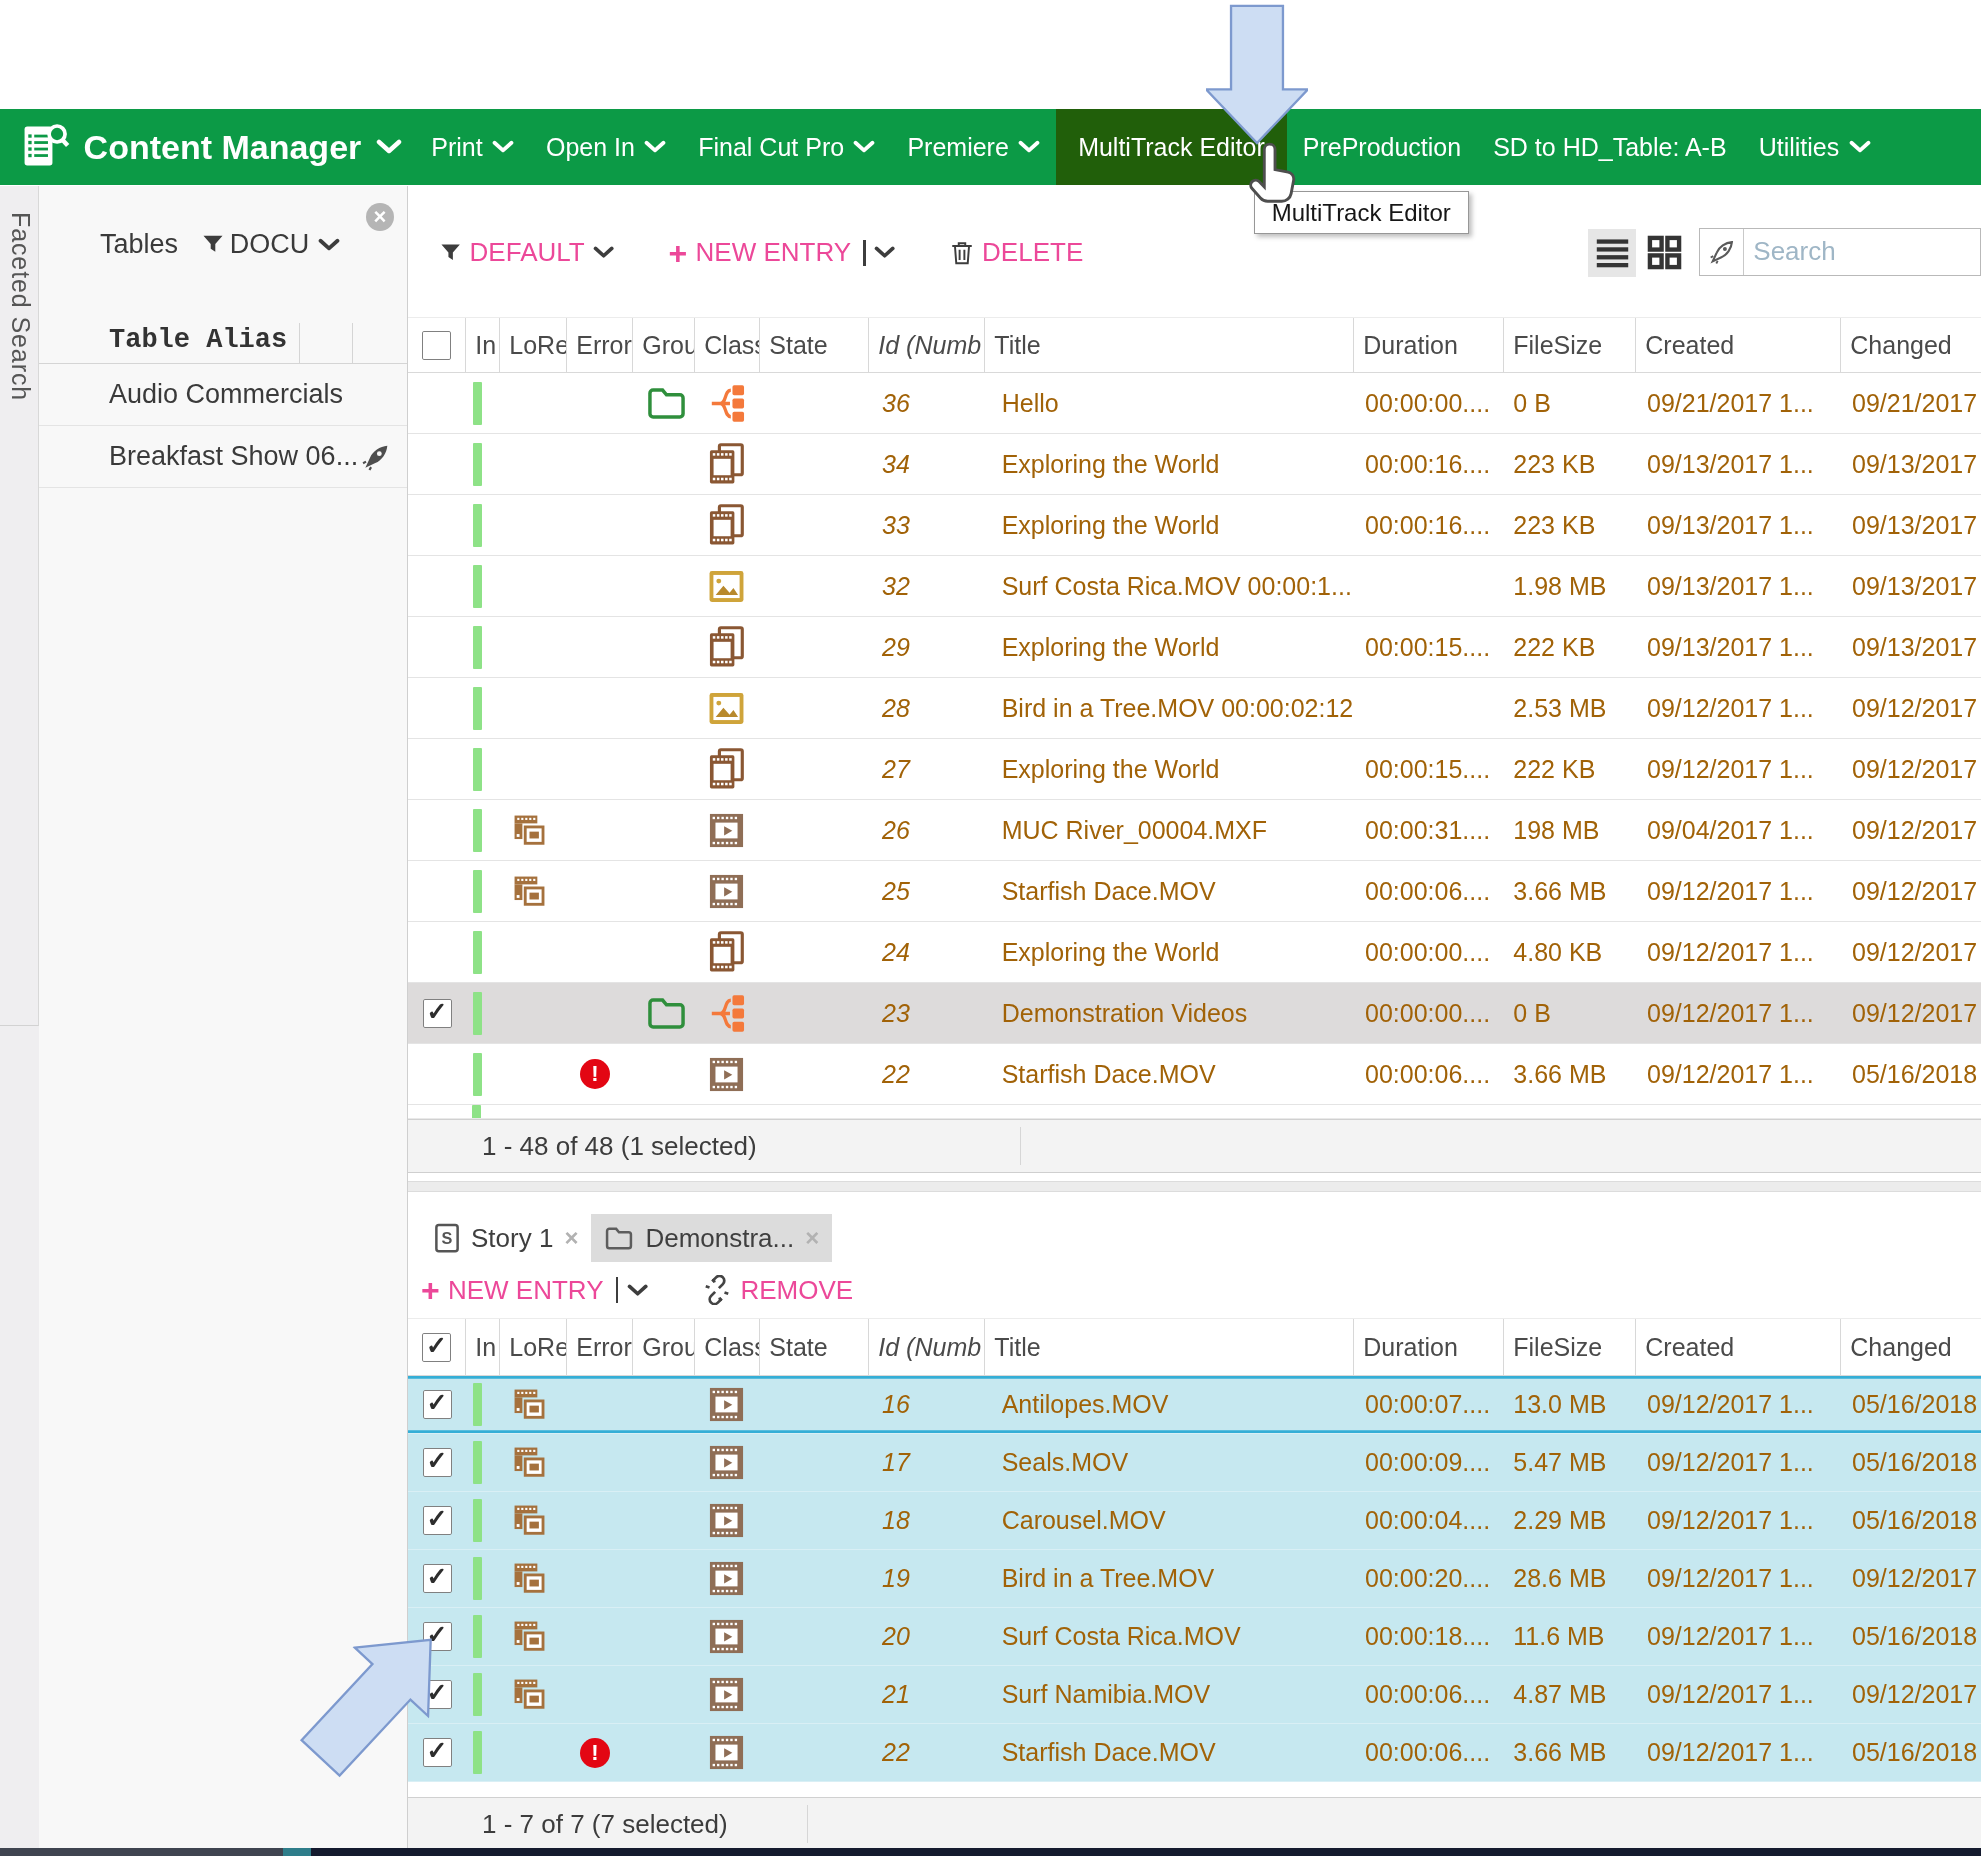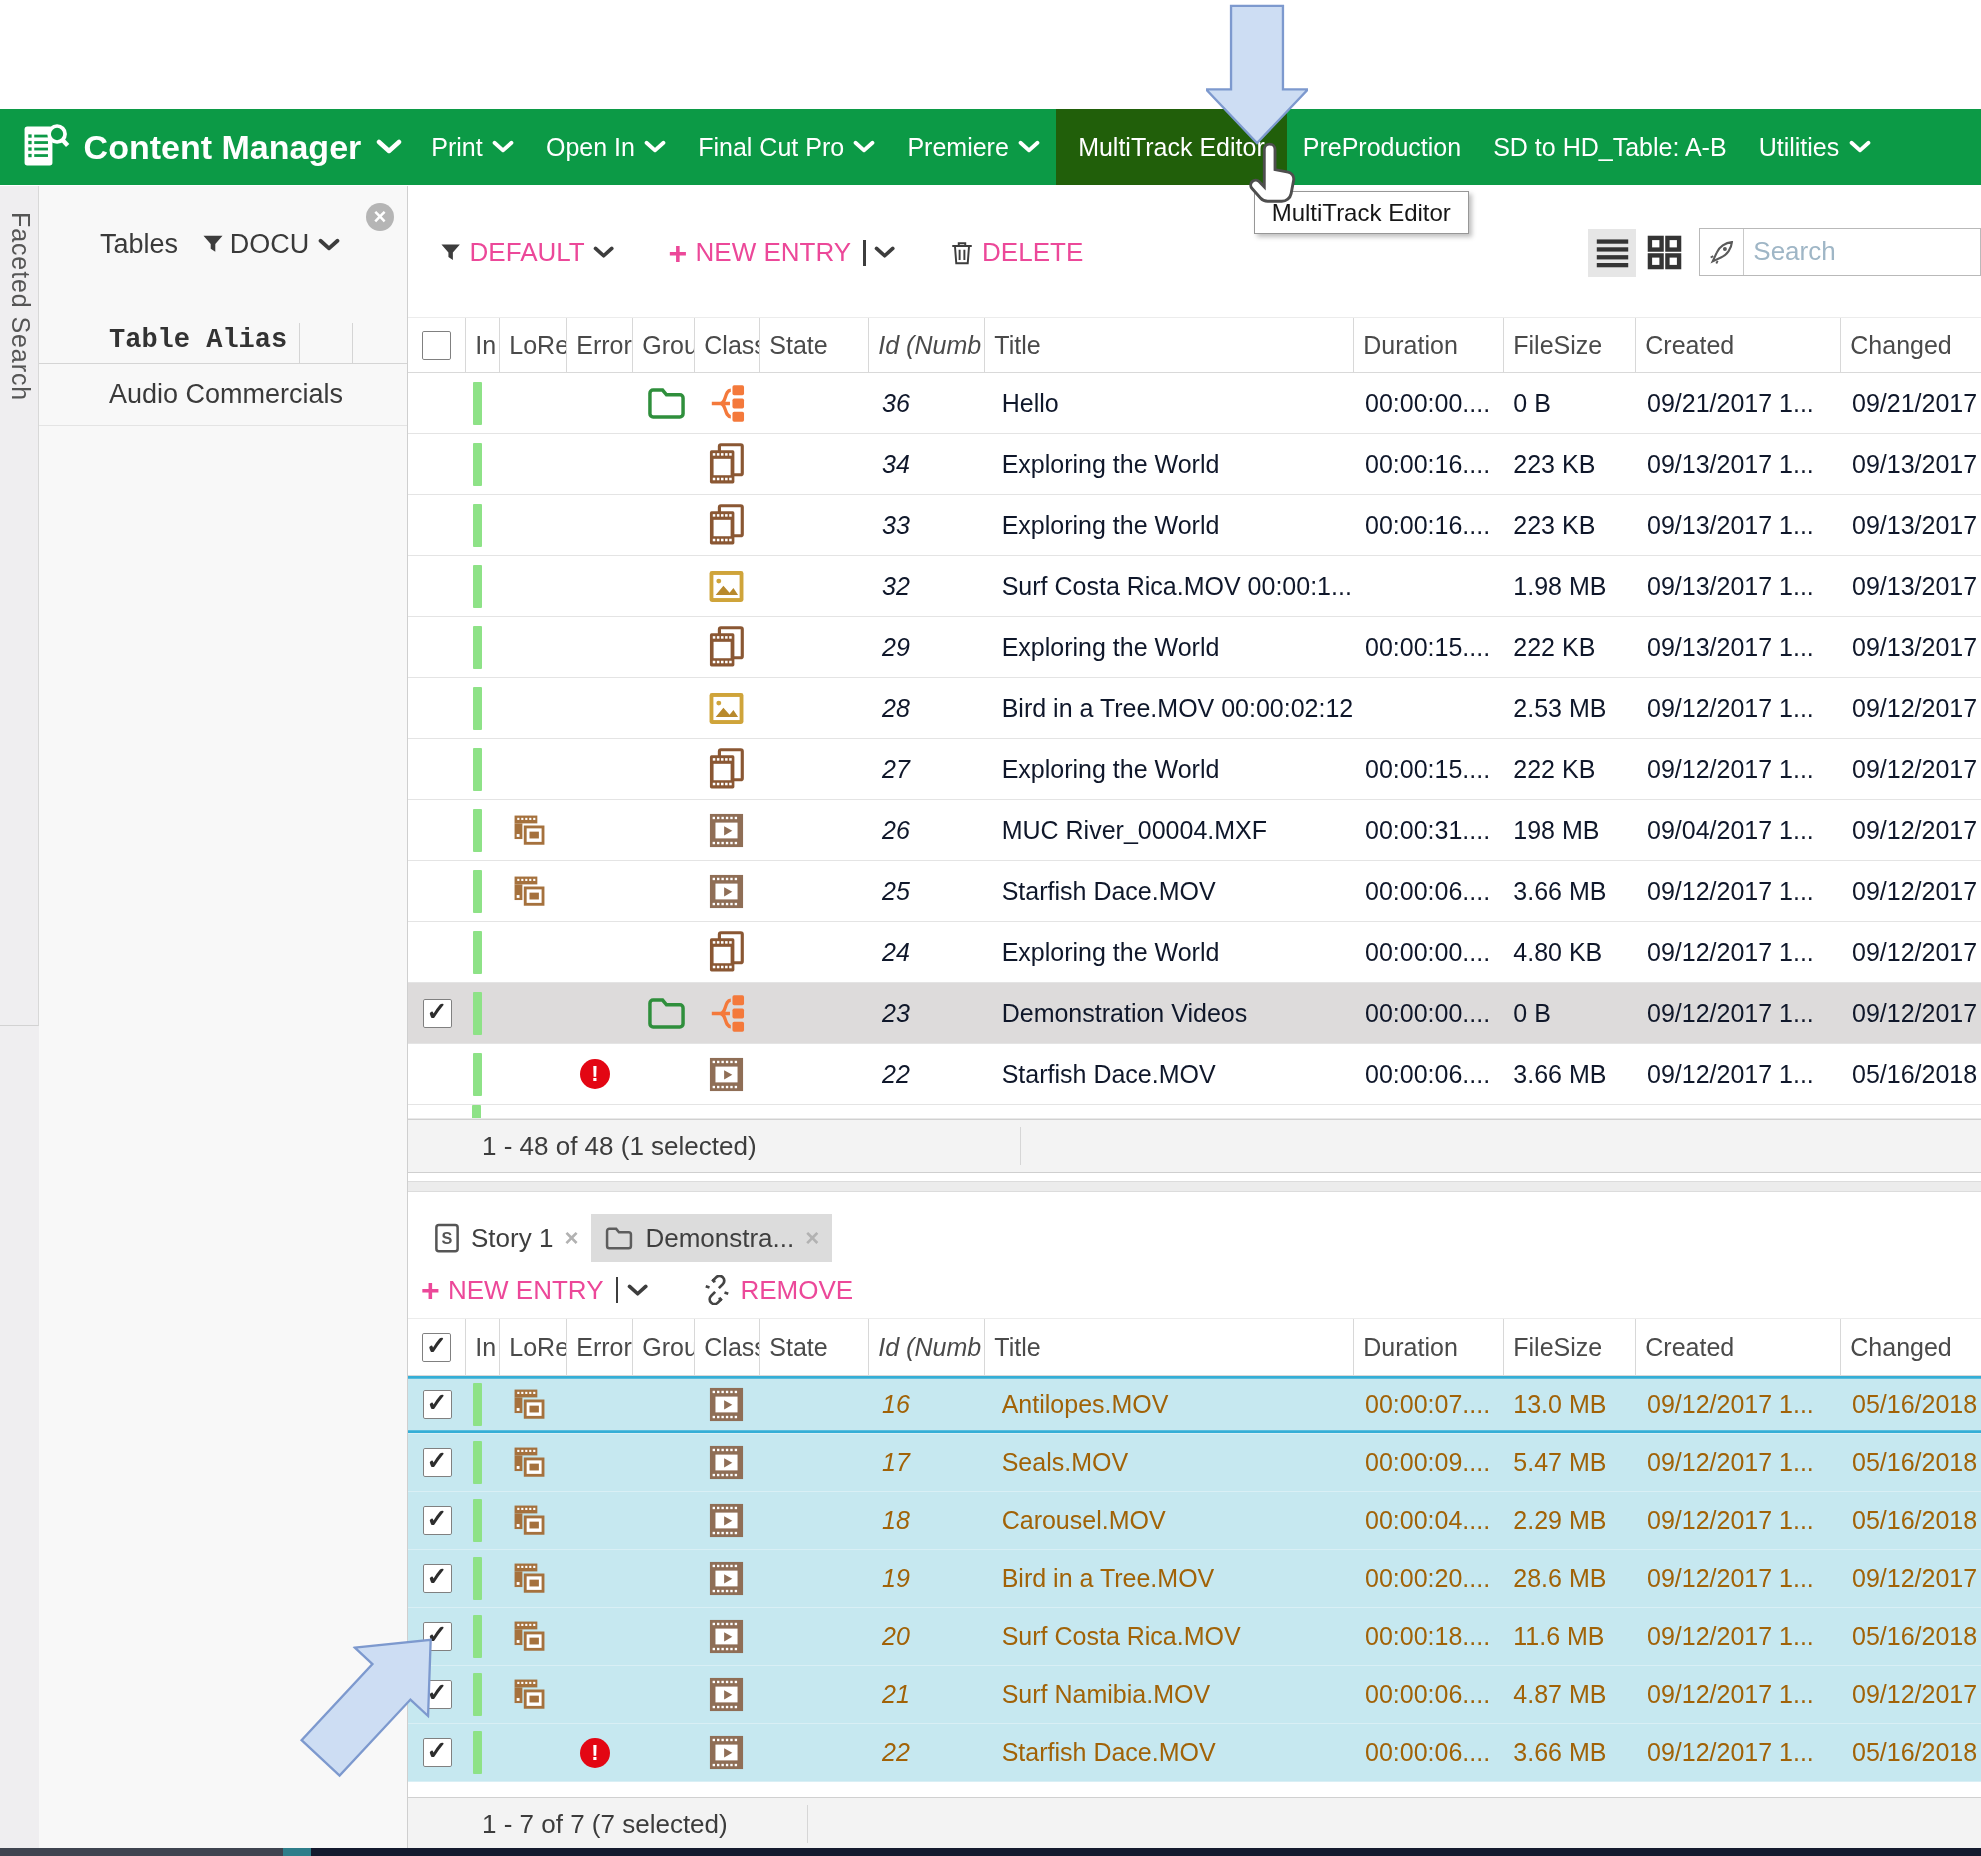--- a/index.html
+++ b/index.html
@@ -78,21 +78,21 @@
   .c-err{width:66px;flex:none;}
   .c-grou{width:62px;flex:none;}
   .c-class{width:65px;flex:none;}
   .c-state{width:109px;flex:none;}
   .c-id{width:116px;flex:none;font-style:italic;}
   .c-title{width:369px;flex:none;}
   .c-dur{width:150px;flex:none;}
   .c-size{width:132px;flex:none;}
   .c-created{width:205px;flex:none;}
   .c-changed{flex:1;min-width:0;}
-  .drow{height:61px;border-bottom:0.9px solid #e4e4e4;font-size:25px;color:#0f172a;cursor:pointer;}
+  .drow{height:61px;border-bottom:0.9px solid #e4e4e4;font-size:25px;color:#a16207;cursor:pointer;}
   .drow.selected{background:#dddbdb;}
   .cell{overflow:hidden;white-space:nowrap;box-sizing:border-box;display:flex;align-items:center;}
   .cell.c-sel{justify-content:center;}
   .cell.c-id{padding-left:13px;}
   .cell.c-title{padding-left:16.7px;}
   .cell.c-dur{padding-left:11px;}
   .cell.c-size{padding-left:9.3px;}
   .cell.c-created{padding-left:11px;}
   .cell.c-changed{padding-left:11px;}
   .in-bar{width:9.3px;height:43px;background:#8ee287;border-radius:0.9px;margin-left:6.5px;}
@@ -241,20 +241,29 @@
     <div class="vline" style="right:54px;"></div>
   </div>
   <div class="sb-rows">
 
       <div class="sb-row">
 
         <span class="label">Audio Commercials</span>
 
       </div>
 
+      <div class="sb-row">
+
+        <span class="label">Breakfast Show 06...</span>
+        <svg class="rocket" width="32" height="32" viewBox="0 0 24 24">
+          <path d="M4 20 L7.5 12.5 C9.5 7.5 15 4 20.5 3.5 C20 9 16.5 14.5 11.5 16.5 L4 20 z" fill="#4e4e4e"></path>
+          <circle cx="14.5" cy="9.5" r="1.8" fill="#f7f7f7"></circle>
+          <path d="M4.5 15.5 l-2.2 1.2 M8.3 19.6 l-1.2 2.2" stroke="#4e4e4e" stroke-width="1.6"></path>
+        </svg>
+      </div>
 
     </div>
 </div>
 
 <div class="main">
   <div class="tb-spacer"></div>
 
   <div class="toolbar">
     <div class="tbtn">
       <svg width="21.3" height="19.5" viewBox="0 0 22 20">

